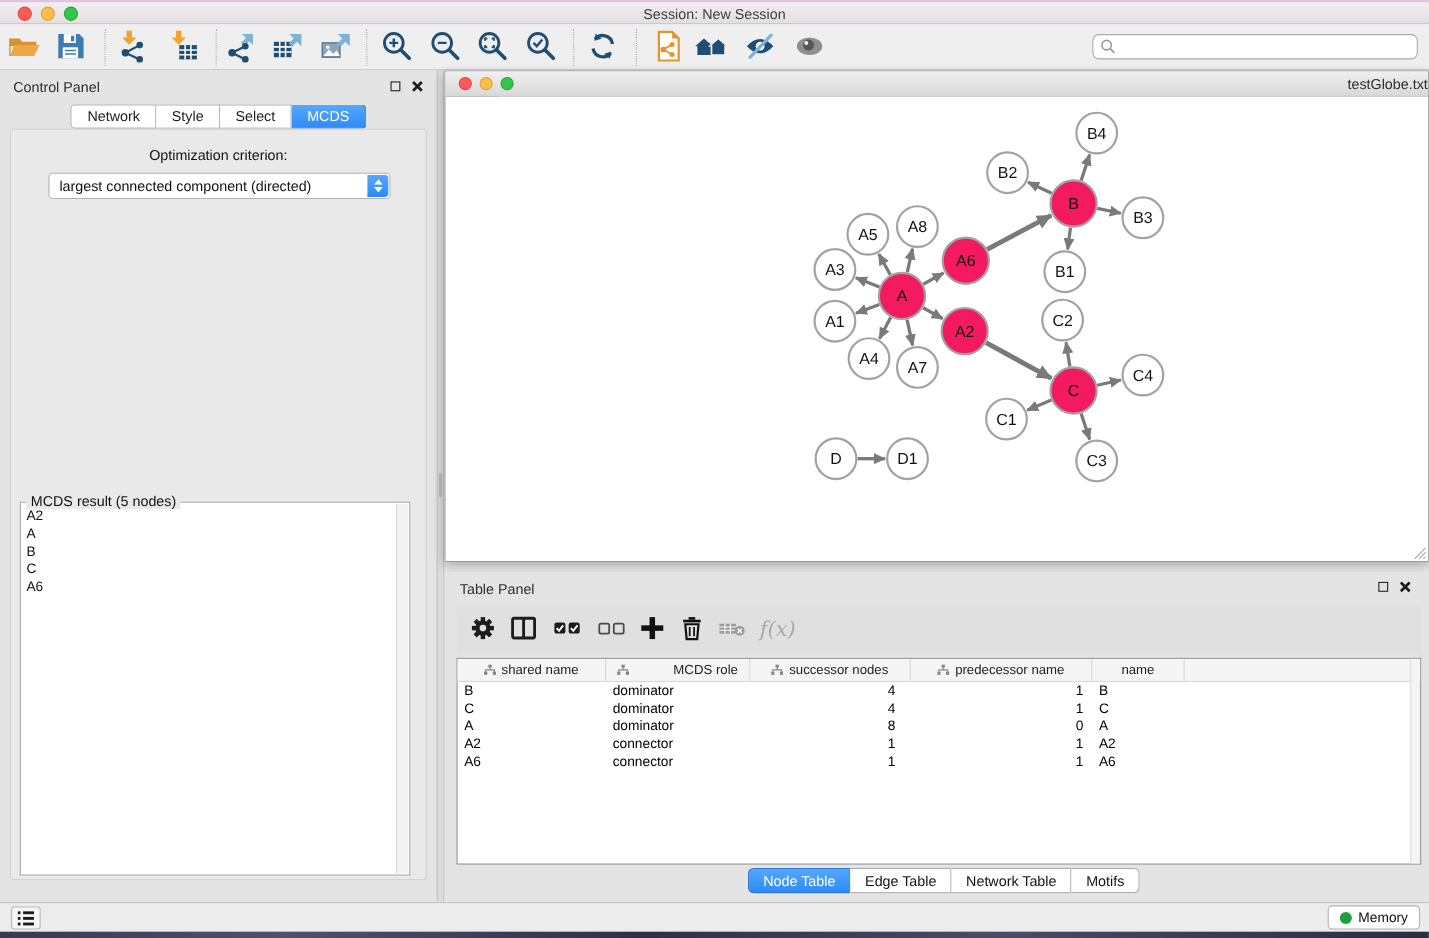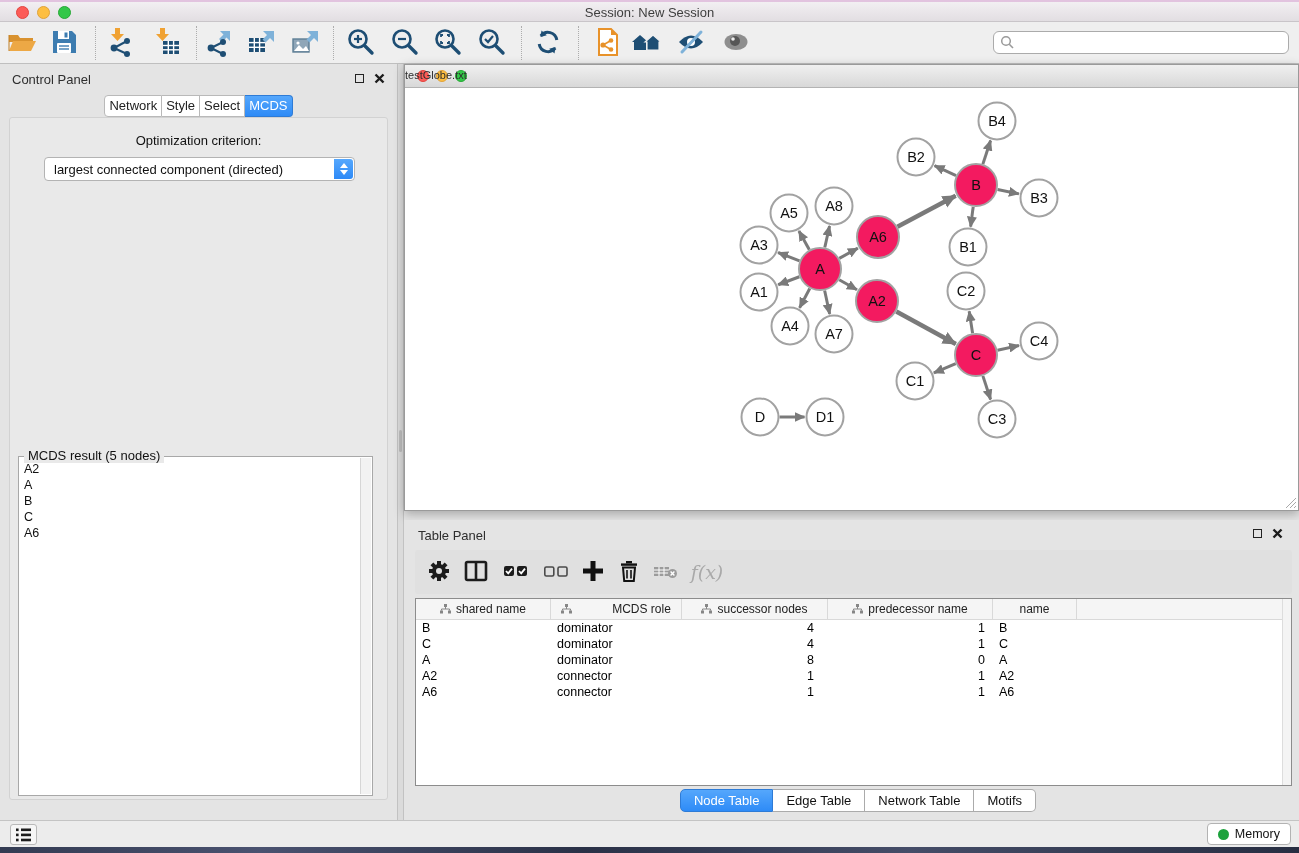--- a/index.html
+++ b/index.html
@@ -28,21 +28,21 @@
   
   .main { position:absolute; left:0; top:64px; right:0; height:756px; }
 
   
   .control-panel { position:absolute; left:0; top:0; width:397px; height:100%; background:#E4E4E4; }
   .panel-header { position:absolute; left:0; top:0; right:0; height:30px; }
   .panel-title { position:absolute; left:12px; top:8px; font-size:13px; color:#2E2E2E; }
   .panel-btns { position:absolute; right:12px; top:9px; display:flex; gap:10px; align-items:center; }
   .float-ico { width:9px; height:9px; border:1.5px solid #222; display:inline-block; background:transparent; }
   .cp-tabs { position:absolute; left:0; right:0; top:31px; display:flex; justify-content:center; }
-  .cp-tab { height:22px; line-height:20px; padding:0 4px; font-size:13px; color:#222; background:#FFF;
+  .cp-tab { height:22px; line-height:20px; padding:0 14px; font-size:13px; color:#222; background:#FFF;
     border:1px solid #B9B9B9; border-left:none; }
   .cp-tab:first-child { border-left:1px solid #B9B9B9; border-radius:4px 0 0 4px; }
   .cp-tab:last-child { border-radius:0 4px 4px 0; }
   .cp-tab.sel { background:linear-gradient(#55A7FC,#2E8BF7); color:#FFF; border-color:#2E7BD6; }
   .cp-content { position:absolute; left:9px; right:9px; top:53px; height:683px; background:#E9E9E9;
     border:1px solid #D2D2D2; border-radius:3px; }
   .opt-label { text-align:center; margin-top:15px; font-size:13px; color:#111; }
   .dropdown { position:absolute; left:34px; right:32px; top:39px; height:24px; background:#FFF; border:1px solid #B3B3B3;
     border-radius:4px; font-size:13px; color:#111; display:flex; align-items:center; padding-left:9px; }
   .dd-stepper { position:absolute; right:1px; top:1px; bottom:1px; width:19px; border-radius:0 3px 3px 0;
@@ -61,21 +61,21 @@
   .splitter .grip { position:absolute; top:366px; left:1px; width:3px; height:22px; background:#BDBDBD; border-radius:2px; }
 
   
   .right-region { position:absolute; left:404px; top:0; right:0; height:100%; }
 
   .network-window { position:absolute; left:0; top:0; right:0; height:447px; background:#FFF;
     border:1px solid #9A9A9A; box-shadow:0 3px 10px rgba(0,0,0,.28); }
   .nw-titlebar { position:relative; height:23px; background:linear-gradient(#F0F0F0,#D8D8D8); border-bottom:1px solid #B3B3B3; }
   .nw-titlebar .tl-group { left:12px; top:5px; gap:7px; }
   .nw-titlebar .tl { width:12px; height:12px; }
-  .nw-title { position:absolute; left:0; right:0; top:4px; text-align:left; font-size:11px; color:#2E2E2E; }
+  .nw-title { position:absolute; left:0; right:0; top:4px; text-align:right; font-size:13px; color:#2E2E2E; }
   .nw-canvas { position:absolute; left:0; right:0; top:23px; bottom:0; background:#FFF; overflow:hidden;margin-left:48px; }
   .resize-grip { position:absolute; right:1px; bottom:1px; }
 
   
   .table-panel { position:absolute; left:0; right:0; top:456px; height:300px; background:#E4E4E4; }
   .tp-header { position:absolute; left:0; right:0; top:0; height:26px; }
   .tp-toolbar { position:absolute; left:11px; right:7px; top:30px; height:44px; background:#E0E0E0; border-radius:3px; position:absolute; }
   .ttb { position:absolute; top:8px; width:28px; height:28px; background:none; border:none; }
   .table-area { position:absolute; left:11px; right:7px; top:78px; height:188px; background:#FFF; border:1px solid #8C8C8C; }
   .thead { display:flex; height:21px; background:#F5F5F5; border-bottom:1px solid #D9D9D9; }

